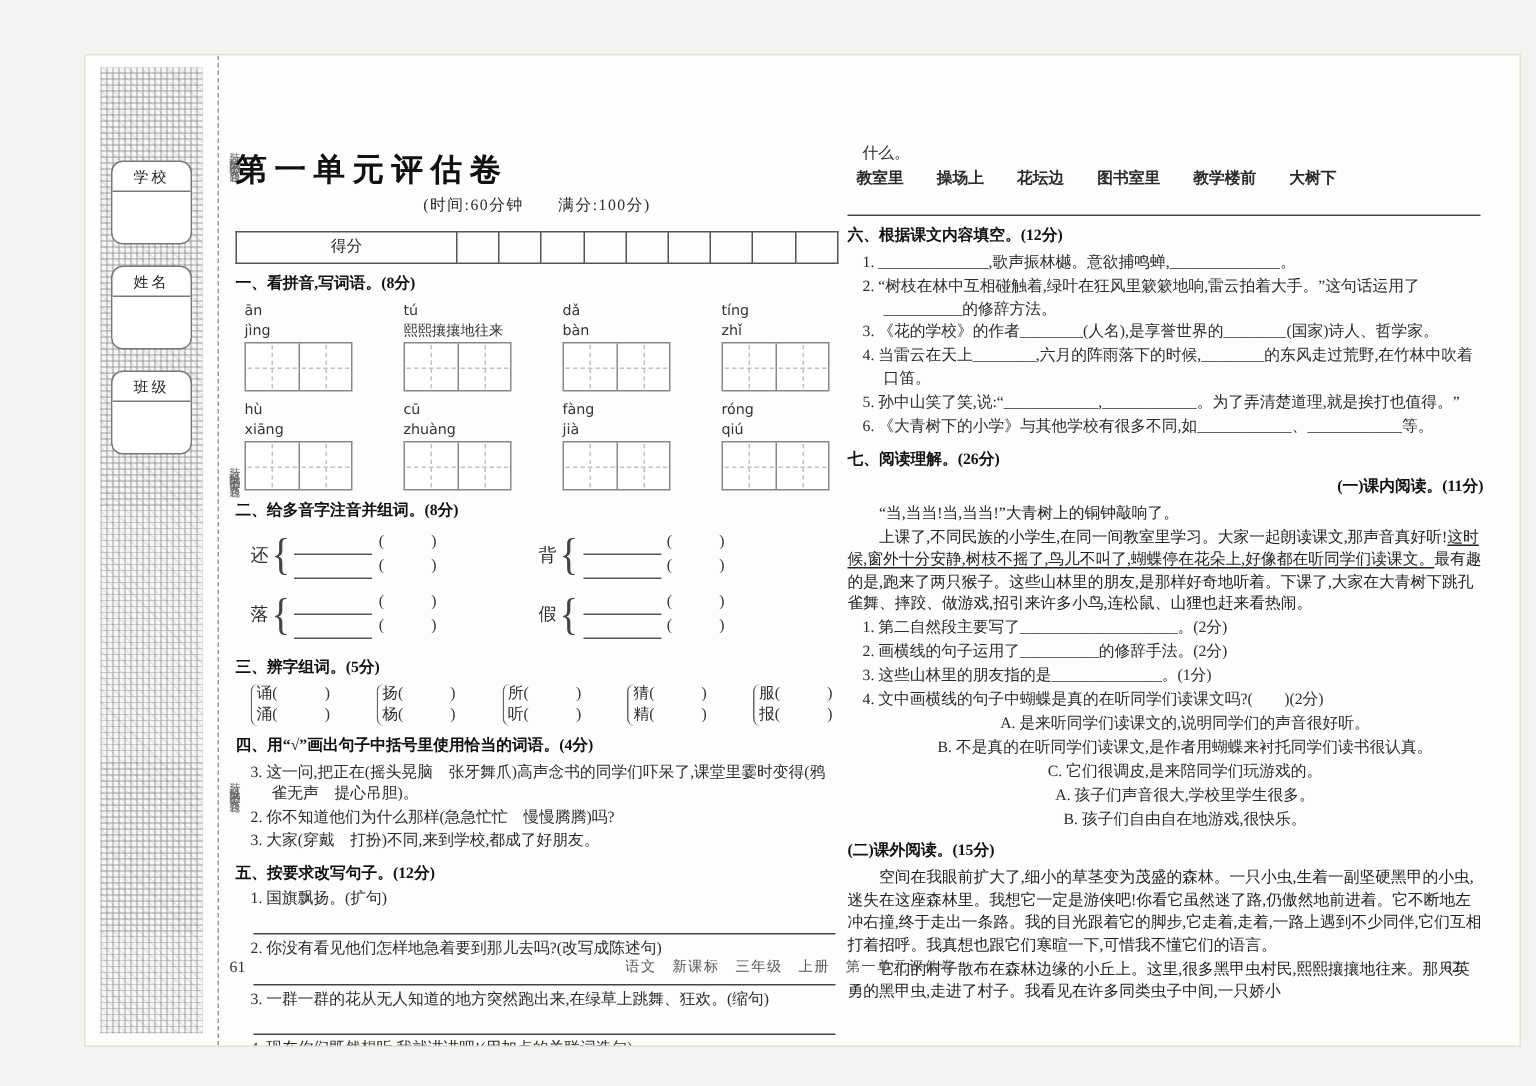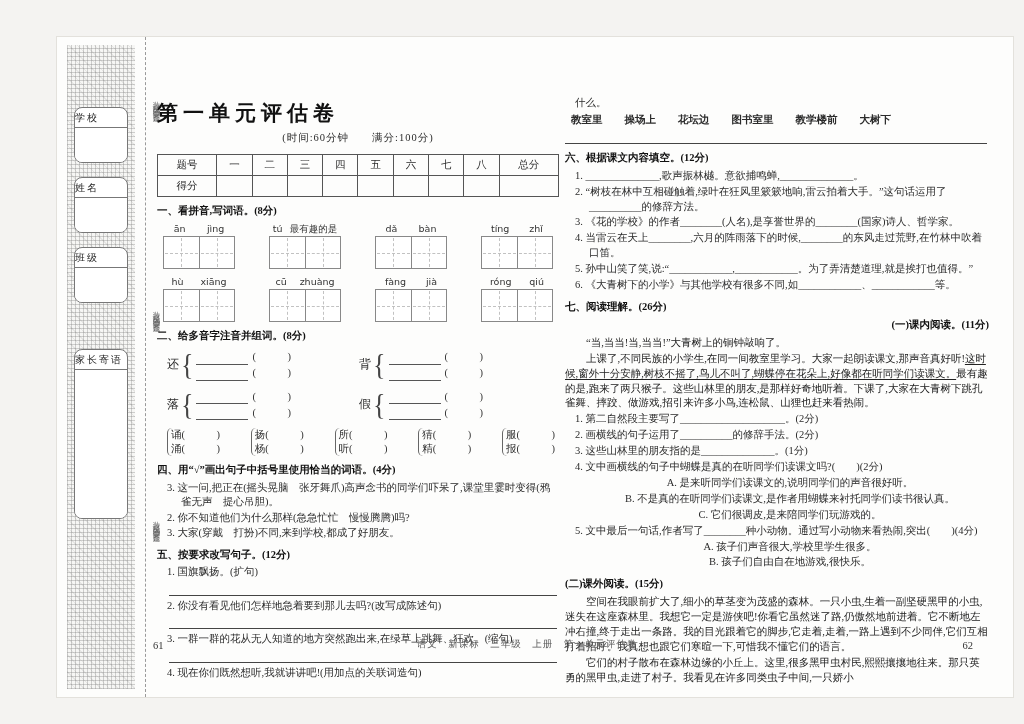--- a/index.html
+++ b/index.html
@@ -20,21 +20,21 @@
     background-image:
       repeating-linear-gradient(0deg, rgba(110,110,110,.30) 0 1px, transparent 1px 4px),
       repeating-linear-gradient(90deg, rgba(110,110,110,.30) 0 1px, transparent 1px 4px),
       repeating-linear-gradient(45deg, rgba(110,110,110,.12) 0 1px, transparent 1px 6px);
   }
   .bind-field{
     width:52px;margin:0 auto;background:#fff;border:1px solid #777;
     border-radius:8px;overflow:hidden;
   }
   .bind-label{
-    font-size:10px;text-align:left;padding:3px 0 2px;letter-spacing:2px;
+    font-size:10px;text-align:center;padding:3px 0 2px;letter-spacing:2px;
     border-bottom:1px solid #777;color:#222;
   }
   .bind-box{height:34px;background:#fff;}
   .bind-box.tall{height:148px;}
   .f1{margin-top:62px;} .f2{margin-top:14px;} .f3{margin-top:14px;} .f4{margin-top:46px;}
   .bind-line{
     position:absolute;left:88px;top:0;bottom:0;width:0;
     border-left:1px dashed #9a9a9a;
   }
   .vnote{
@@ -51,21 +51,21 @@
   
   .score-table{border-collapse:collapse;margin-top:9px;width:100%;}
   .score-table td{
     border:1px solid #555;height:20px;text-align:center;
     font-size:10.5px;padding:0 2px;
   }
   .heading{font-weight:bold;margin:7px 0 3px;color:#111;}
   
   .py-rowset{display:flex;justify-content:space-between;margin:2px 6px 6px 6px;}
   .py-group{width:72px;}
-  .py-syll{display:flex;justify-content:space-around;font-family:"DejaVu Sans",sans-serif;font-size:9.5px;color:#333;margin-bottom:1px;}
+  .py-syll{display:flex;justify-content:space-around;font-family:"DejaVu Sans",sans-serif;font-size:9.5px;color:#333;margin-bottom:1px;flex-direction:column;}
   .tzg{display:flex;border:1px solid #888;background:#fff;}
   .tzg .cell{width:35px;height:31px;position:relative;border-left:1px solid #888;}
   .tzg .cell:first-child{border-left:none;}
   .tzg .cell::before{content:"";position:absolute;left:1px;right:1px;top:50%;border-top:1px dashed #c2c2c2;}
   .tzg .cell::after{content:"";position:absolute;top:1px;bottom:1px;left:50%;border-left:1px dashed #c2c2c2;}
   
   .dy-grid{display:flex;flex-wrap:wrap;margin-left:10px;}
   .dy-entry{display:flex;align-items:center;width:49%;margin-bottom:4px;}
   .dy-char{font-size:12px;margin-right:2px;}
   .dy-brace{font-size:26px;font-weight:200;color:#444;transform:scaleY(1.15);margin-right:3px;}
@@ -102,48 +102,32 @@
       <div class="bind-box"></div>
     </div>
     <div class="bind-field f3">
       <div class="bind-label">姓名</div>
       <div class="bind-box"></div>
     </div>
     <div class="bind-field f2">
       <div class="bind-label">班级</div>
       <div class="bind-box"></div>
     </div>
-    <div class="bind-field f4">
-      <div class="bind-label">家长寄语</div>
-      <div class="bind-box tall"></div>
-    </div>
   </div>
   <div class="bind-line"></div>
   <div class="vnote vn1">装订线内不要答题</div>
   <div class="vnote vn2">装订线内不要答题</div>
   <div class="vnote vn3">装订线内不要答题</div>
 
   <div class="col-left">
     <div class="title">第一单元评估卷</div>
     <div class="meta">(时间:60分钟　　满分:100分)</div>
 
     <table class="score-table">
       <tbody>
-          <tr>
-        <td>题号</td>
-        <td>一</td>
-        <td>二</td>
-        <td>三</td>
-        <td>四</td>
-        <td>五</td>
-        <td>六</td>
-        <td>七</td>
-        <td>八</td>
-        <td>总分</td>
-      </tr>
       <tr>
         <td>得分</td>
         <td></td>
         <td></td>
         <td></td>
         <td></td>
         <td></td>
         <td></td>
         <td></td>
         <td></td>
@@ -160,21 +144,21 @@
             <span>jìng</span>
           </div>
         <div class="tzg">
             <div class="cell"></div>
             <div class="cell"></div>
           </div>
       </div>
       <div class="py-group">
         <div class="py-syll">
             <span>tú</span>
-            <span>最有趣的是</span>
+            <span>熙熙攘攘地往来</span>
           </div>
         <div class="tzg">
             <div class="cell"></div>
             <div class="cell"></div>
           </div>
       </div>
       <div class="py-group">
         <div class="py-syll">
             <span>dǎ</span>
             <span>bàn</span>
@@ -291,20 +275,21 @@
               <span class="paren">(　　　)</span>
             </div>
           <div class="dy-row">
               <span class="blank"></span>
               <span class="paren">(　　　)</span>
             </div>
         </div>
       </div>
     </div>
 
+    <div class="heading">三、辨字组词。(5分)</div>
     <div class="pair-row">
       <div class="zpair">
         <div><span>诵</span><span class="paren">(　　　)</span></div>
         <div><span>涌</span><span class="paren">(　　　)</span></div>
       </div>
       <div class="zpair">
         <div><span>扬</span><span class="paren">(　　　)</span></div>
         <div><span>杨</span><span class="paren">(　　　)</span></div>
       </div>
       <div class="zpair">
@@ -362,21 +347,20 @@
     <p class="passage">“当,当当!当,当当!”大青树上的铜钟敲响了。</p>
     <p class="passage"><span>上课了,不同民族的小学生,在同一间教室里学习。大家一起朗读课文,那声音真好听!</span><span class="u">这时候,窗外十分安静,树枝不摇了,鸟儿不叫了,蝴蝶停在花朵上,好像都在听同学们读课文。</span><span>最有趣的是,跑来了两只猴子。这些山林里的朋友,是那样好奇地听着。下课了,大家在大青树下跳孔雀舞、摔跤、做游戏,招引来许多小鸟,连松鼠、山狸也赶来看热闹。</span></p>
 
     <p class="item">1. 第二自然段主要写了____________________。(2分)</p>
     <p class="item">2. 画横线的句子运用了__________的修辞手法。(2分)</p>
     <p class="item">3. 这些山林里的朋友指的是______________。(1分)</p>
     <p class="item">4. 文中画横线的句子中蝴蝶是真的在听同学们读课文吗?(　　)(2分)</p>
     <p class="item opt">A. 是来听同学们读课文的,说明同学们的声音很好听。</p>
     <p class="item opt">B. 不是真的在听同学们读课文,是作者用蝴蝶来衬托同学们读书很认真。</p>
     <p class="item opt">C. 它们很调皮,是来陪同学们玩游戏的。</p>
-    <p class="item">5. 文中最后一句话,作者写了________种小动物。通过写小动物来看热闹,突出(　　)(4分)</p>
     <p class="item opt">A. 孩子们声音很大,学校里学生很多。</p>
     <p class="item opt">B. 孩子们自由自在地游戏,很快乐。</p>
 
     <div class="heading">(二)课外阅读。(15分)</div>
     <p class="passage">空间在我眼前扩大了,细小的草茎变为茂盛的森林。一只小虫,生着一副坚硬黑甲的小虫,迷失在这座森林里。我想它一定是游侠吧!你看它虽然迷了路,仍傲然地前进着。它不断地左冲右撞,终于走出一条路。我的目光跟着它的脚步,它走着,走着,一路上遇到不少同伴,它们互相打着招呼。我真想也跟它们寒暄一下,可惜我不懂它们的语言。</p>
     <p class="passage">它们的村子散布在森林边缘的小丘上。这里,很多黑甲虫村民,熙熙攘攘地往来。那只英勇的黑甲虫,走进了村子。我看见在许多同类虫子中间,一只娇小</p>
   </div>
 
   <div class="footer-left">61</div>
   <div class="footer-center">语文　新课标　三年级　上册　第一单元评估卷</div>

